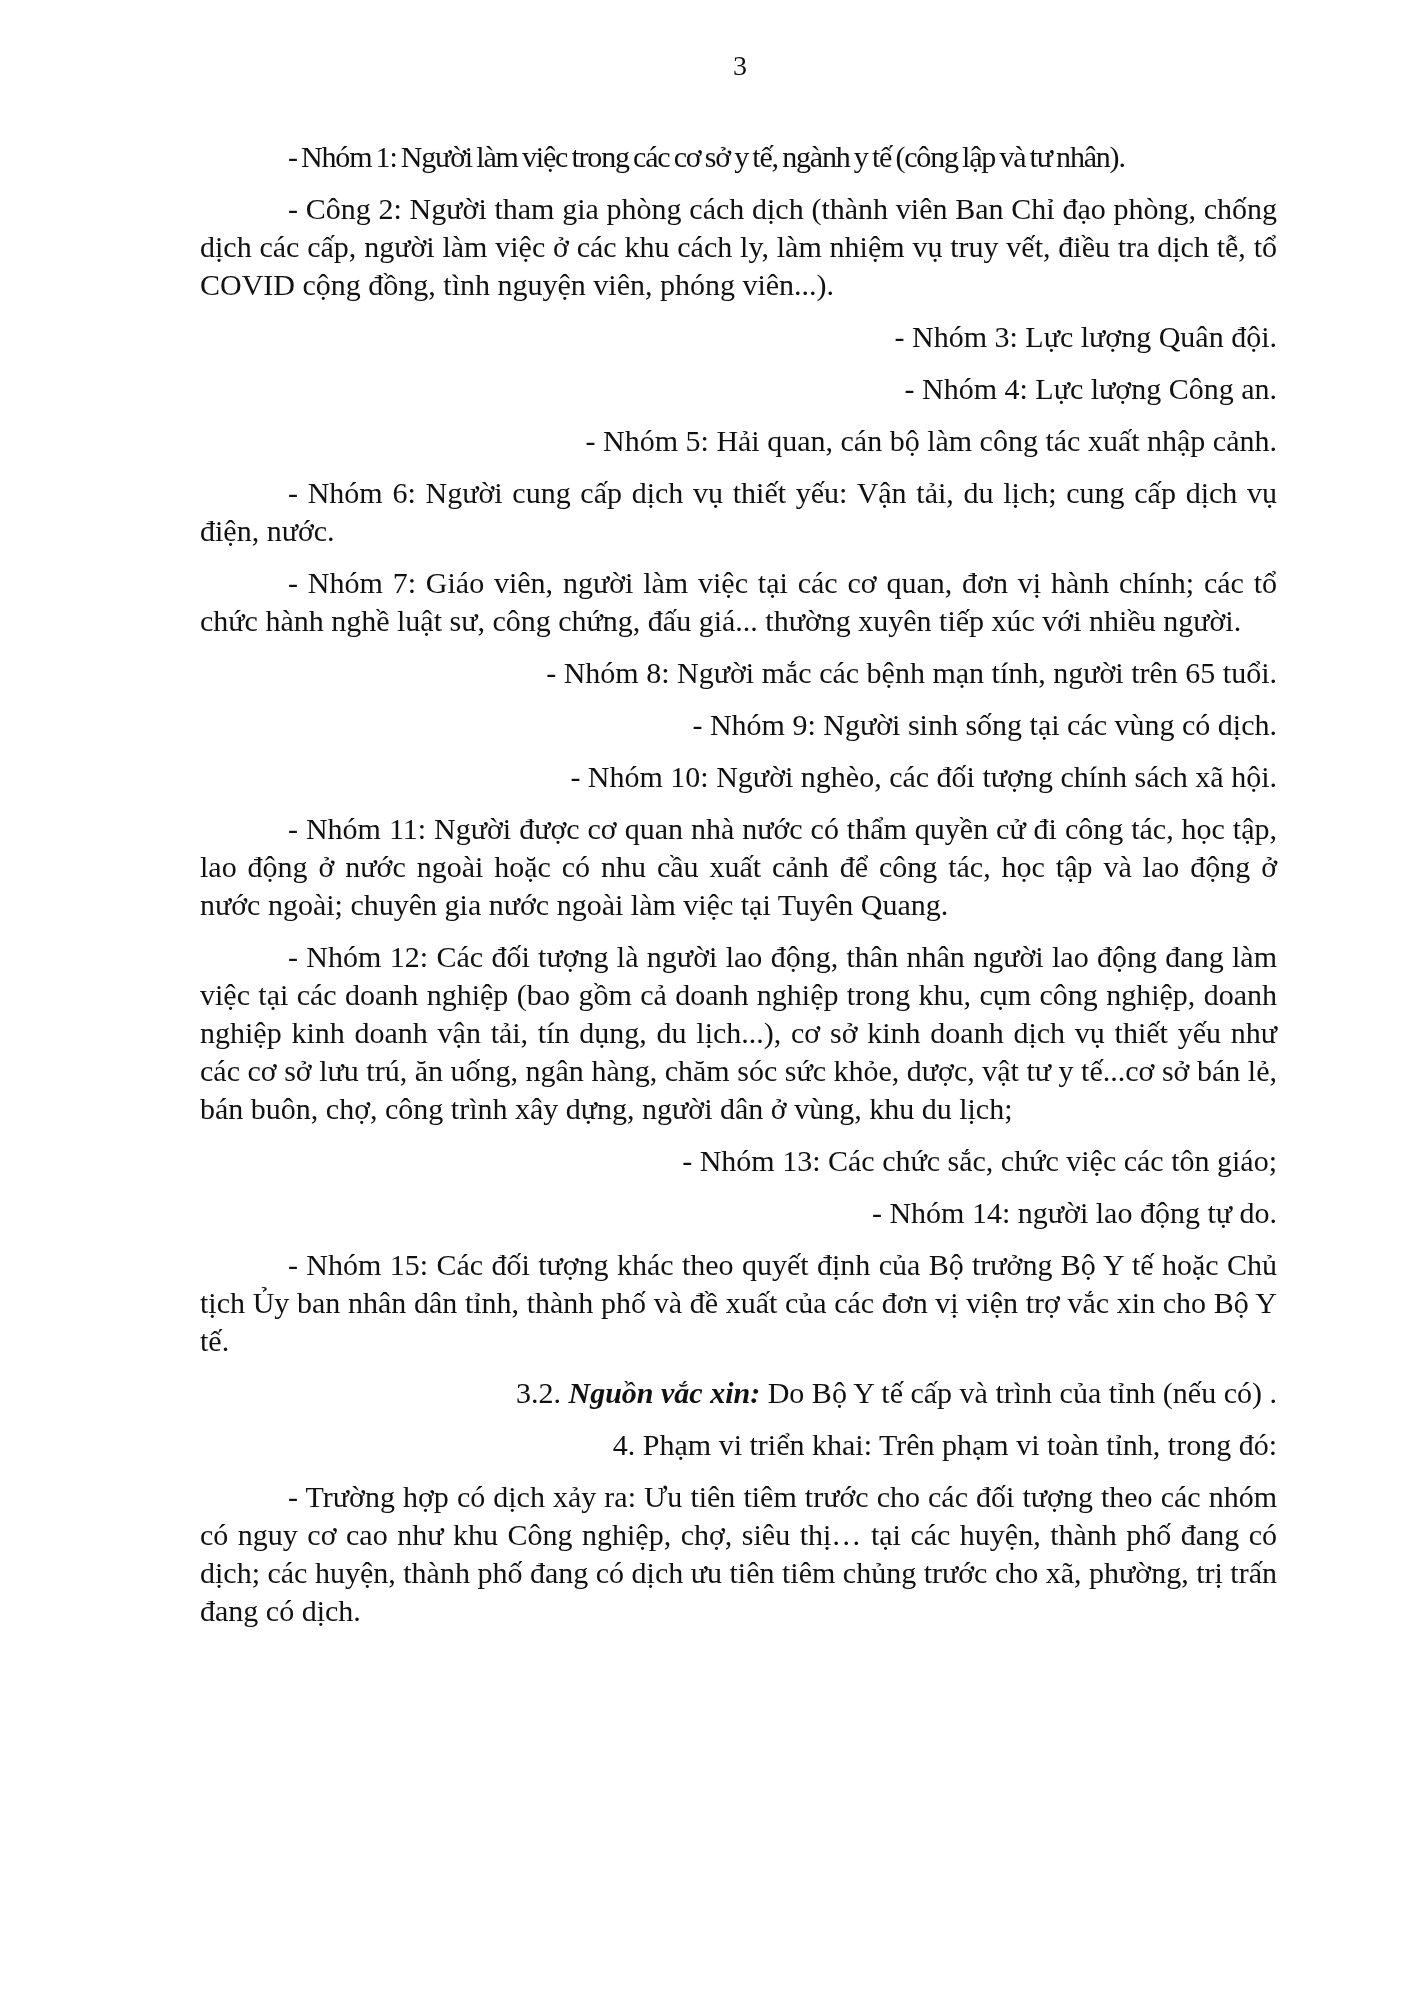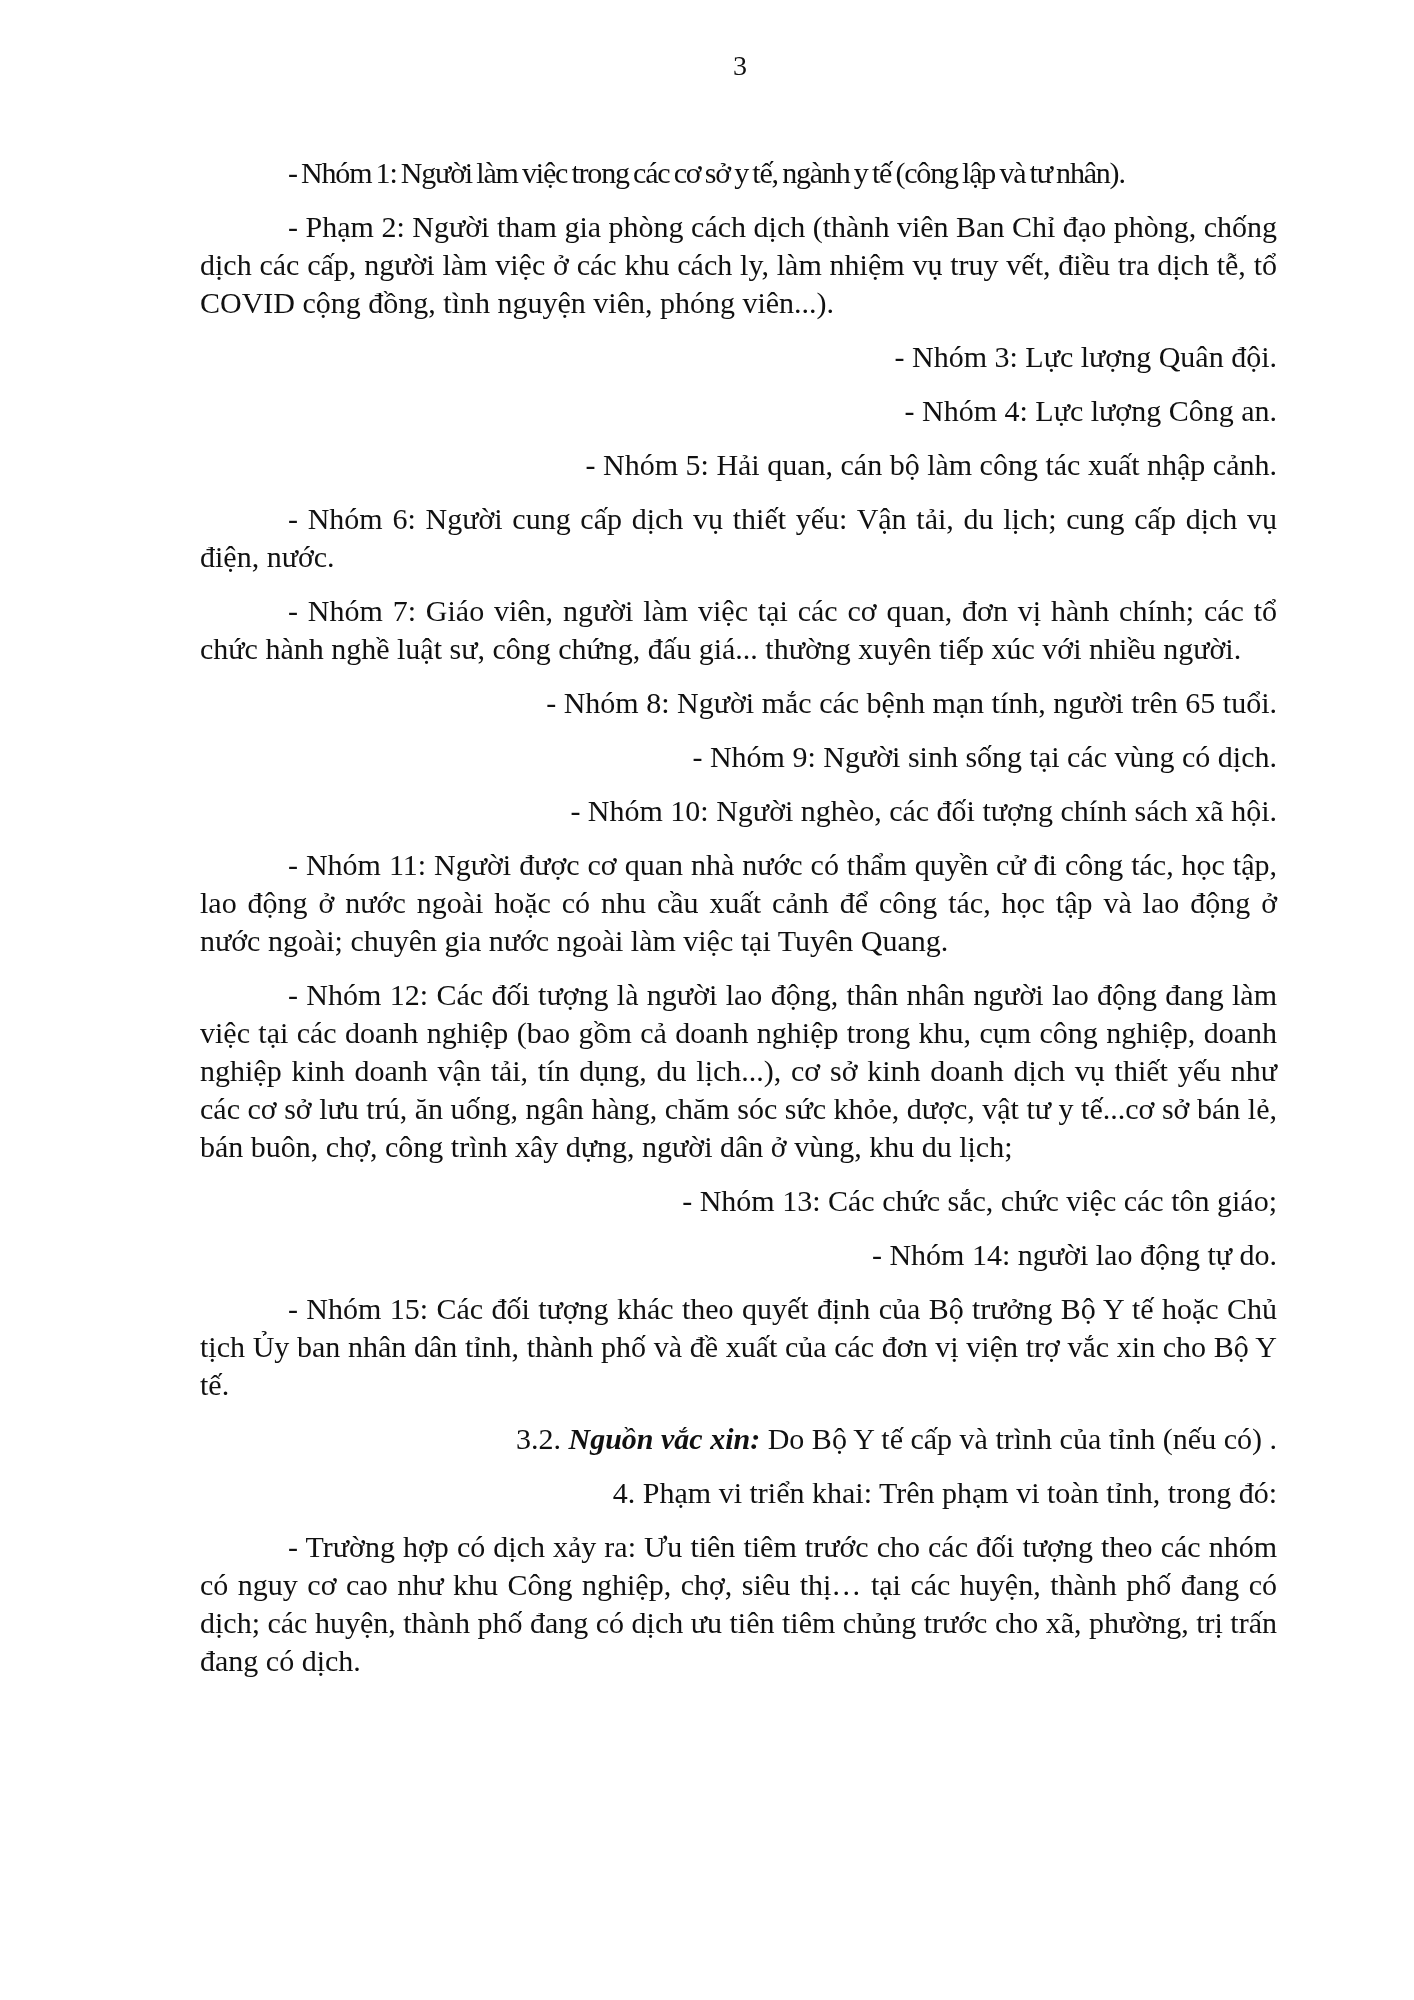--- a/index.html
+++ b/index.html
@@ -5,36 +5,36 @@
   html, body { margin: 0; padding: 0; background: #ffffff; }
   body { width: 1414px; height: 2000px; position: relative; overflow: hidden; }
   .page-number {
     position: absolute; top: 50px; left: 0; width: 1480px; text-align: center;
     font-family: "Liberation Serif", serif; font-size: 28px; color: #111;
   }
   .body-text {
     position: absolute; top: 138px; left: 200px; width: 1077px;
     font-family: "Liberation Serif", serif; font-size: 30px; line-height: 38px; color: #111;
   }
-  .para { margin: 16px 0 14px 0; text-align: justify; text-indent: 88px; }
+  .para { margin: 0 0 14px 0; text-align: justify; text-indent: 88px; }
   .para.tight { letter-spacing: -1.2px; word-spacing: -2px; text-align: left; text-indent: 88px; white-space: nowrap; }
   .para.nojust { text-align: right; }
   .para.italic { font-style: italic; }
   .para.heading32 { text-indent: 97px; }
   .bi { font-weight: bold; font-style: italic; }
   .b { font-weight: normal; }
 </style>
 </head>
 <body>
 
 <div class="page-number">3</div>
 
 <div class="body-text">
   <p class="para tight"><span>- Nhóm 1:</span> <span>Người làm việc trong các cơ sở y tế, ngành y tế (công lập và tư nhân).</span></p>
-  <p class="para"><span>- Phạm 2:</span> <span>Người tham gia phòng cách dịch (thành viên Ban Chỉ đạo phòng, chống dịch các cấp, người làm việc ở các khu cách ly, làm nhiệm vụ truy vết, điều tra dịch tễ, tổ COVID cộng đồng, tình nguyện viên, phóng viên...).</span></p>
+  <p class="para"><span>- Công 2:</span> <span>Người tham gia phòng cách dịch (thành viên Ban Chỉ đạo phòng, chống dịch các cấp, người làm việc ở các khu cách ly, làm nhiệm vụ truy vết, điều tra dịch tễ, tổ COVID cộng đồng, tình nguyện viên, phóng viên...).</span></p>
   <p class="para nojust"><span>- Nhóm 3:</span> <span> Lực lượng Quân đội.</span></p>
   <p class="para nojust"><span>- Nhóm 4:</span> <span>Lực lượng Công an.</span></p>
   <p class="para nojust"><span>- Nhóm 5:</span> <span>Hải quan, cán bộ làm công tác xuất nhập cảnh.</span></p>
   <p class="para"><span>- Nhóm 6:</span> <span>Người cung cấp dịch vụ thiết yếu: Vận tải, du lịch; cung cấp dịch vụ điện, nước.</span></p>
   <p class="para"><span>- Nhóm 7:</span> <span>Giáo viên, người làm việc tại các cơ quan, đơn vị hành chính; các tổ chức hành nghề luật sư, công chứng, đấu giá... thường xuyên tiếp xúc với nhiều người.</span></p>
   <p class="para nojust"><span>- Nhóm 8:</span> <span>Người mắc các bệnh mạn tính, người trên 65 tuổi.</span></p>
   <p class="para nojust"><span>- Nhóm 9:</span> <span>Người sinh sống tại các vùng có dịch.</span></p>
   <p class="para nojust"><span>- Nhóm 10:</span> <span>Người nghèo, các đối tượng chính sách xã hội.</span></p>
   <p class="para"><span>- Nhóm 11:</span> <span>Người được cơ quan nhà nước có thẩm quyền cử đi công tác, học tập, lao động ở nước ngoài hoặc có nhu cầu xuất cảnh để công tác, học tập và lao động ở nước ngoài; chuyên gia nước ngoài làm việc tại Tuyên Quang.</span></p>
   <p class="para"><span>- Nhóm 12:</span> <span>Các đối tượng là người lao động, thân nhân người lao động đang làm việc tại các doanh nghiệp (bao gồm cả doanh nghiệp trong khu, cụm công nghiệp, doanh nghiệp kinh doanh vận tải, tín dụng, du lịch...), cơ sở kinh doanh dịch vụ thiết yếu như các cơ sở lưu trú, ăn uống, ngân hàng, chăm sóc sức khỏe, dược, vật tư y tế...cơ sở bán lẻ, bán buôn, chợ, công trình xây dựng, người dân ở vùng, khu du lịch;</span></p>

